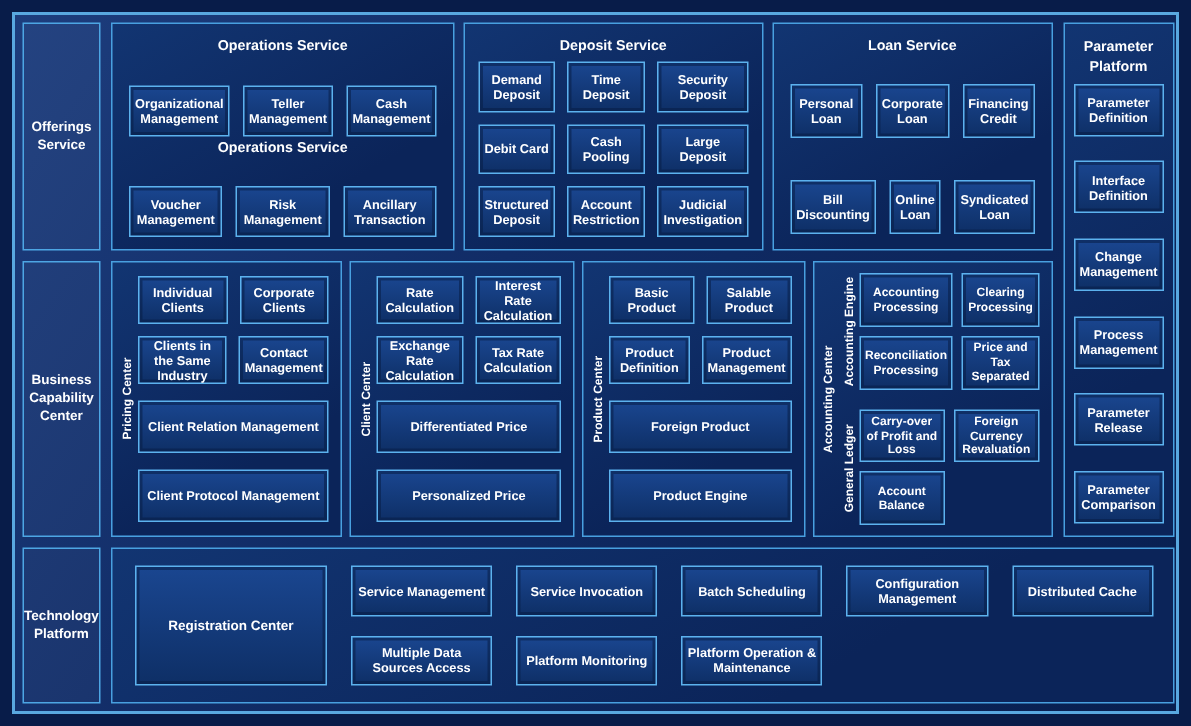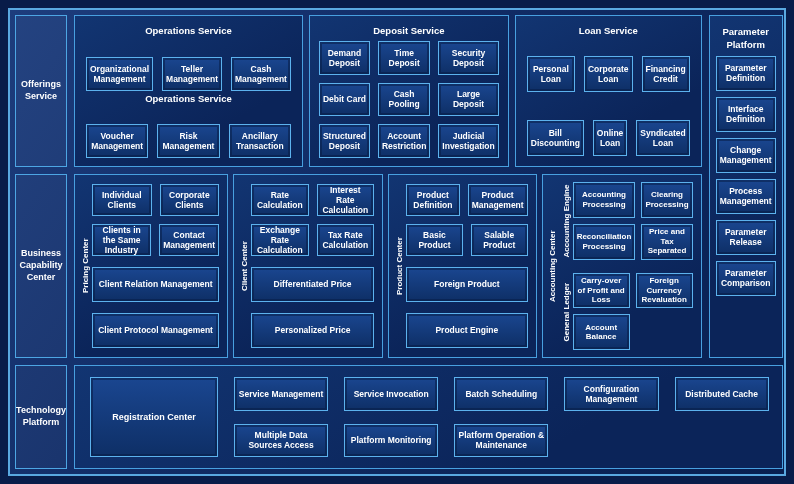--- a/index.html
+++ b/index.html
@@ -60,21 +60,21 @@
   .sec-loan { flex: 1.01; display: flex; flex-direction: column; padding: 2px 9px 10px; }
   .loan-row { display: flex; gap: 9px; margin: 0 2px; }
   .loan-row .box { flex: 1; height: 36px; }
   .sec-loan .gap1 { flex: 1.2; } .sec-loan .gap2 { flex: 2; }
   
   .param {
     grid-column: 3; grid-row: 1 / 3;
     display: flex; flex-direction: column; padding: 4px 6px 8px;
   }
   .param .sec-title { padding: 6px 4px 2px; line-height: 1.35; }
-  .param .boxes { flex: 1; display: flex; flex-direction: column; justify-content: flex-start; gap: 6px; margin-top: 2px; }
+  .param .boxes { flex: 1; display: flex; flex-direction: column; justify-content: space-between; gap: 6px; margin-top: 2px; }
   .param .box { height: 35px; flex: none; }
   
   .mid-main { grid-column: 2; grid-row: 2; display: flex; gap: 5px; justify-content: space-between; }
   .vsec { display: flex; padding: 9px 8px 9px 3px; }
   .vlabel {
     writing-mode: vertical-rl; transform: rotate(180deg);
     color: #fff; font-weight: bold; font-size: 8px;
     display: flex; align-items: center; justify-content: center;
     width: 14px; flex: none; text-align: center;
   }
@@ -207,26 +207,26 @@
           </div>
           <div class="box wide">Differentiated Price</div>
           <div class="box wide">Personalized Price</div>
         </div>
       </div>
 
       <div class="sec vsec vsec-product">
         <div class="vlabel">Product Center</div>
         <div class="vcontent">
           <div class="pair-row">
+            <div class="box">Basic Product</div>
+            <div class="box">Salable Product</div>
+          </div>
+          <div class="pair-row">
             <div class="box">Product Definition</div>
             <div class="box">Product Management</div>
-          </div>
-          <div class="pair-row">
-            <div class="box">Basic Product</div>
-            <div class="box">Salable Product</div>
           </div>
           <div class="box wide">Foreign Product</div>
           <div class="box wide">Product Engine</div>
         </div>
       </div>
 
       <div class="sec vsec vsec-acct">
         <div class="vlabel">Accounting Center</div>
         <div class="acct-groups">
           <div class="acct-group">

